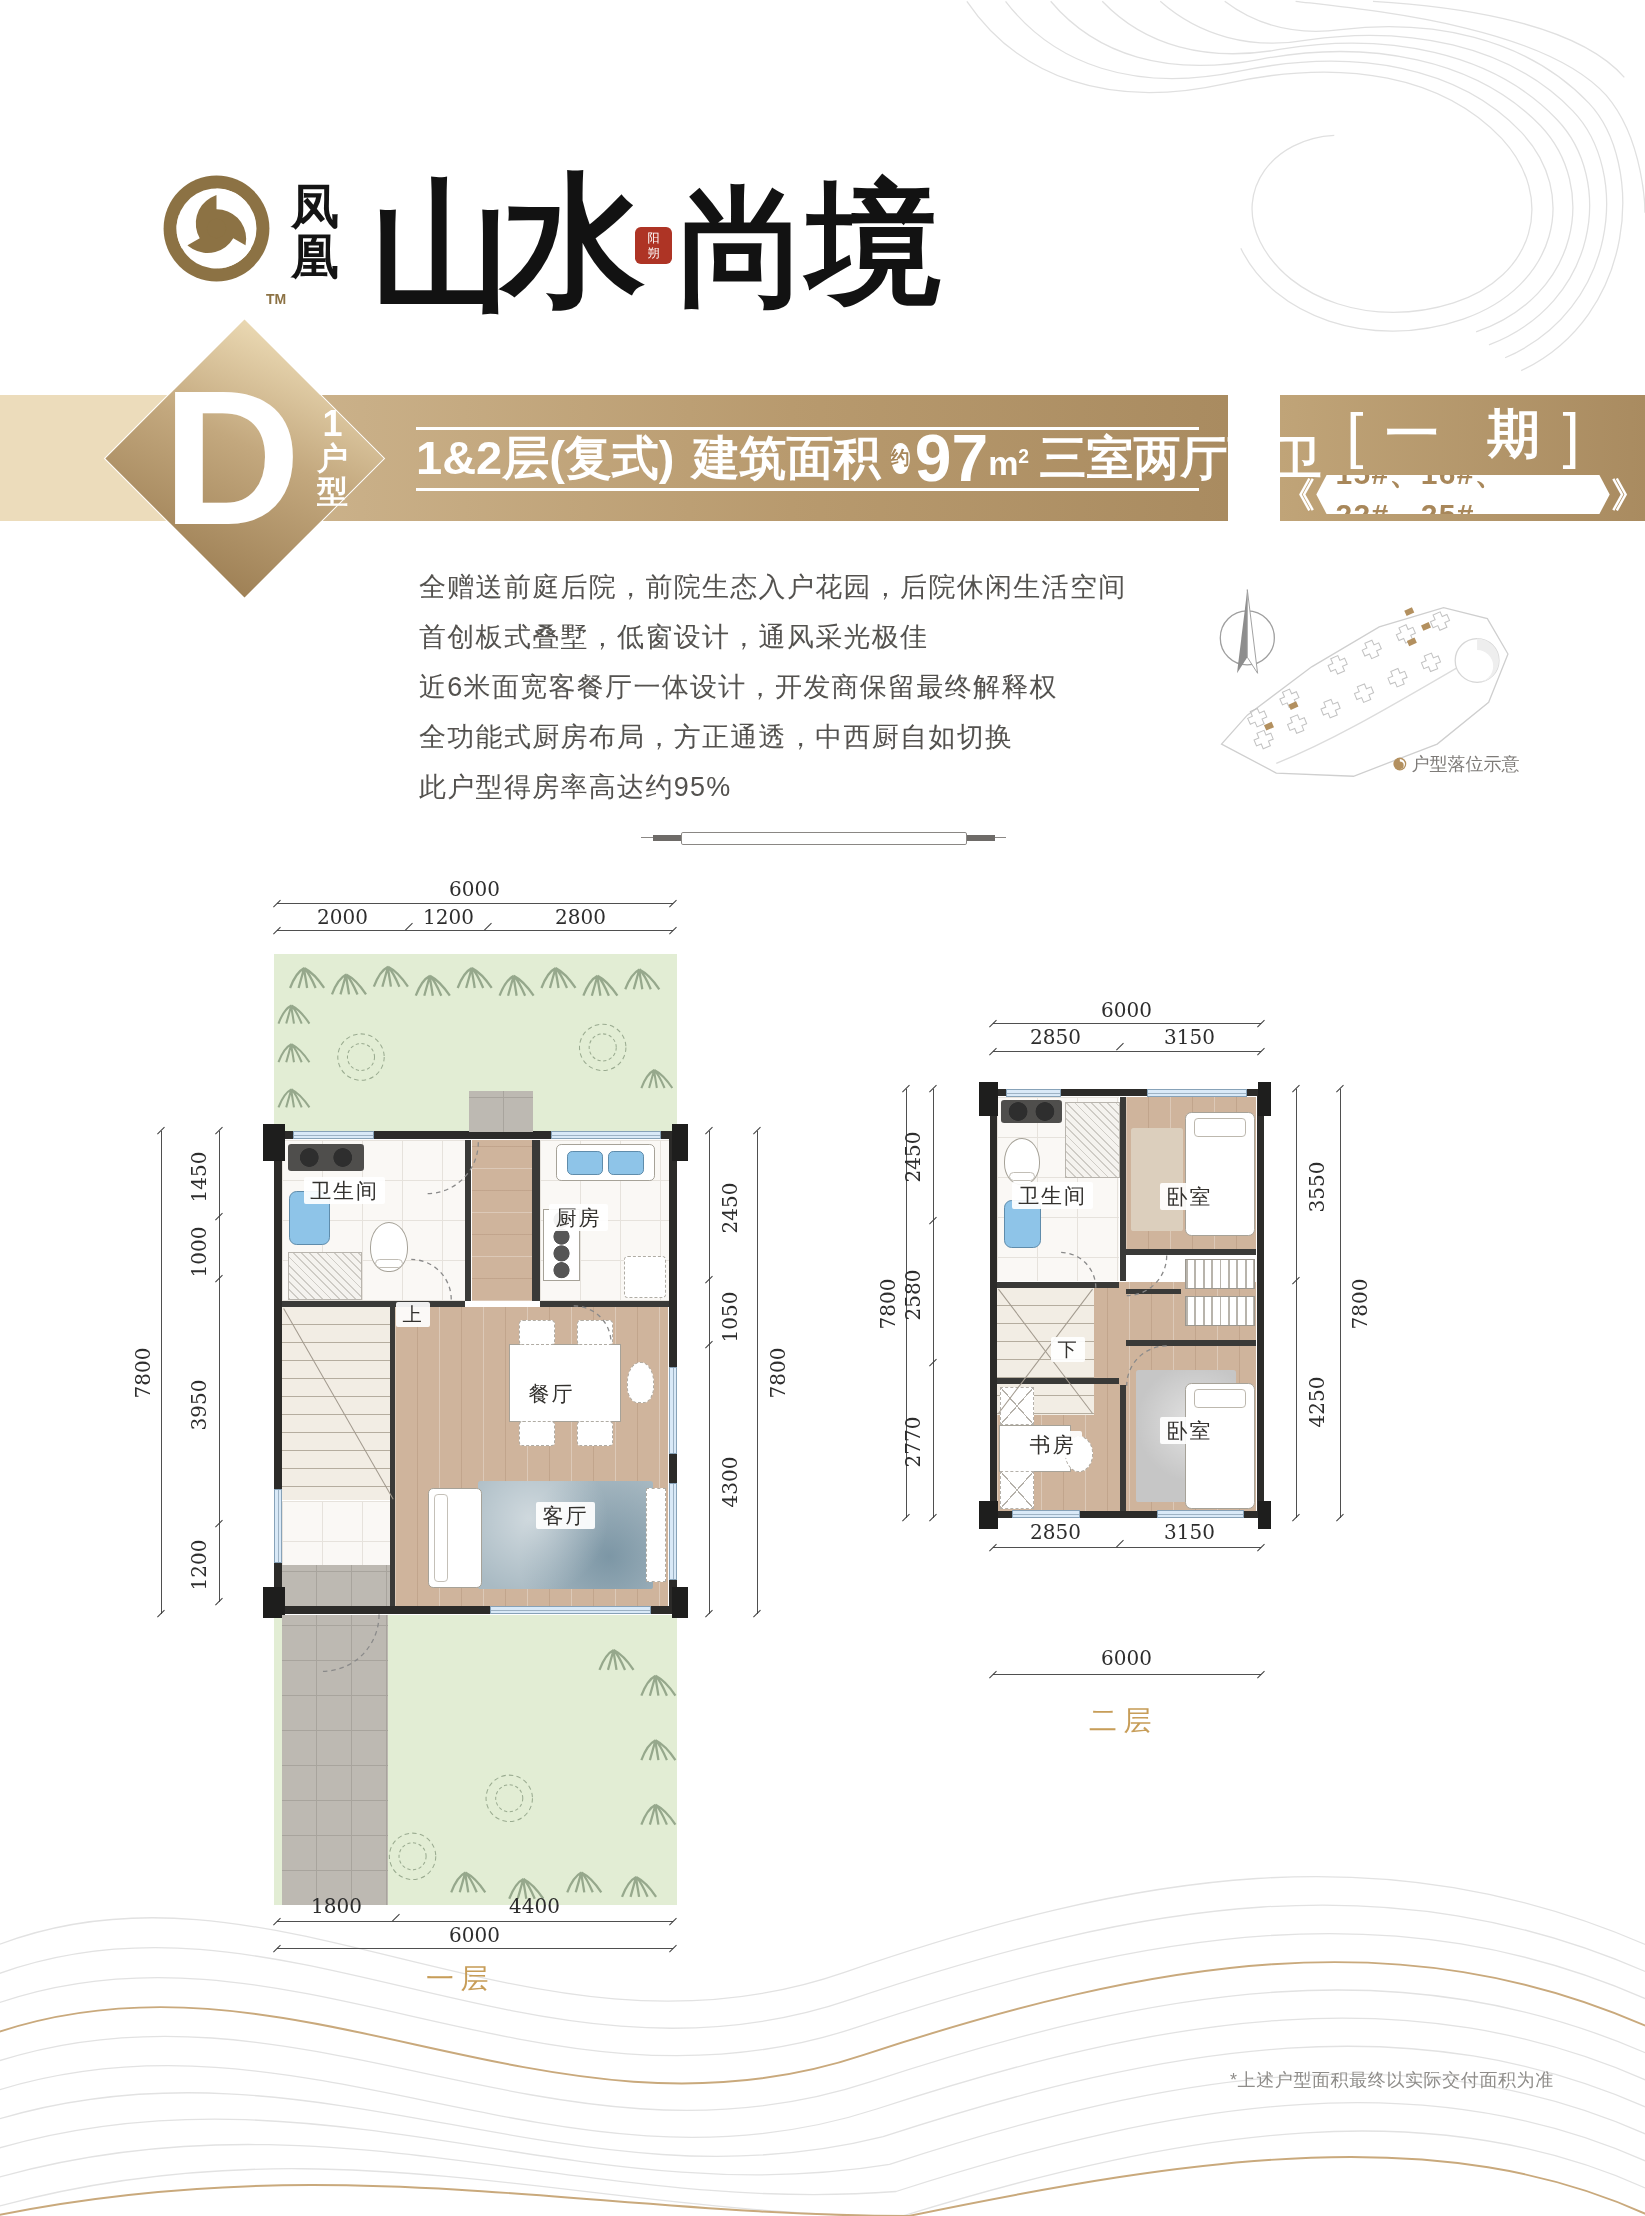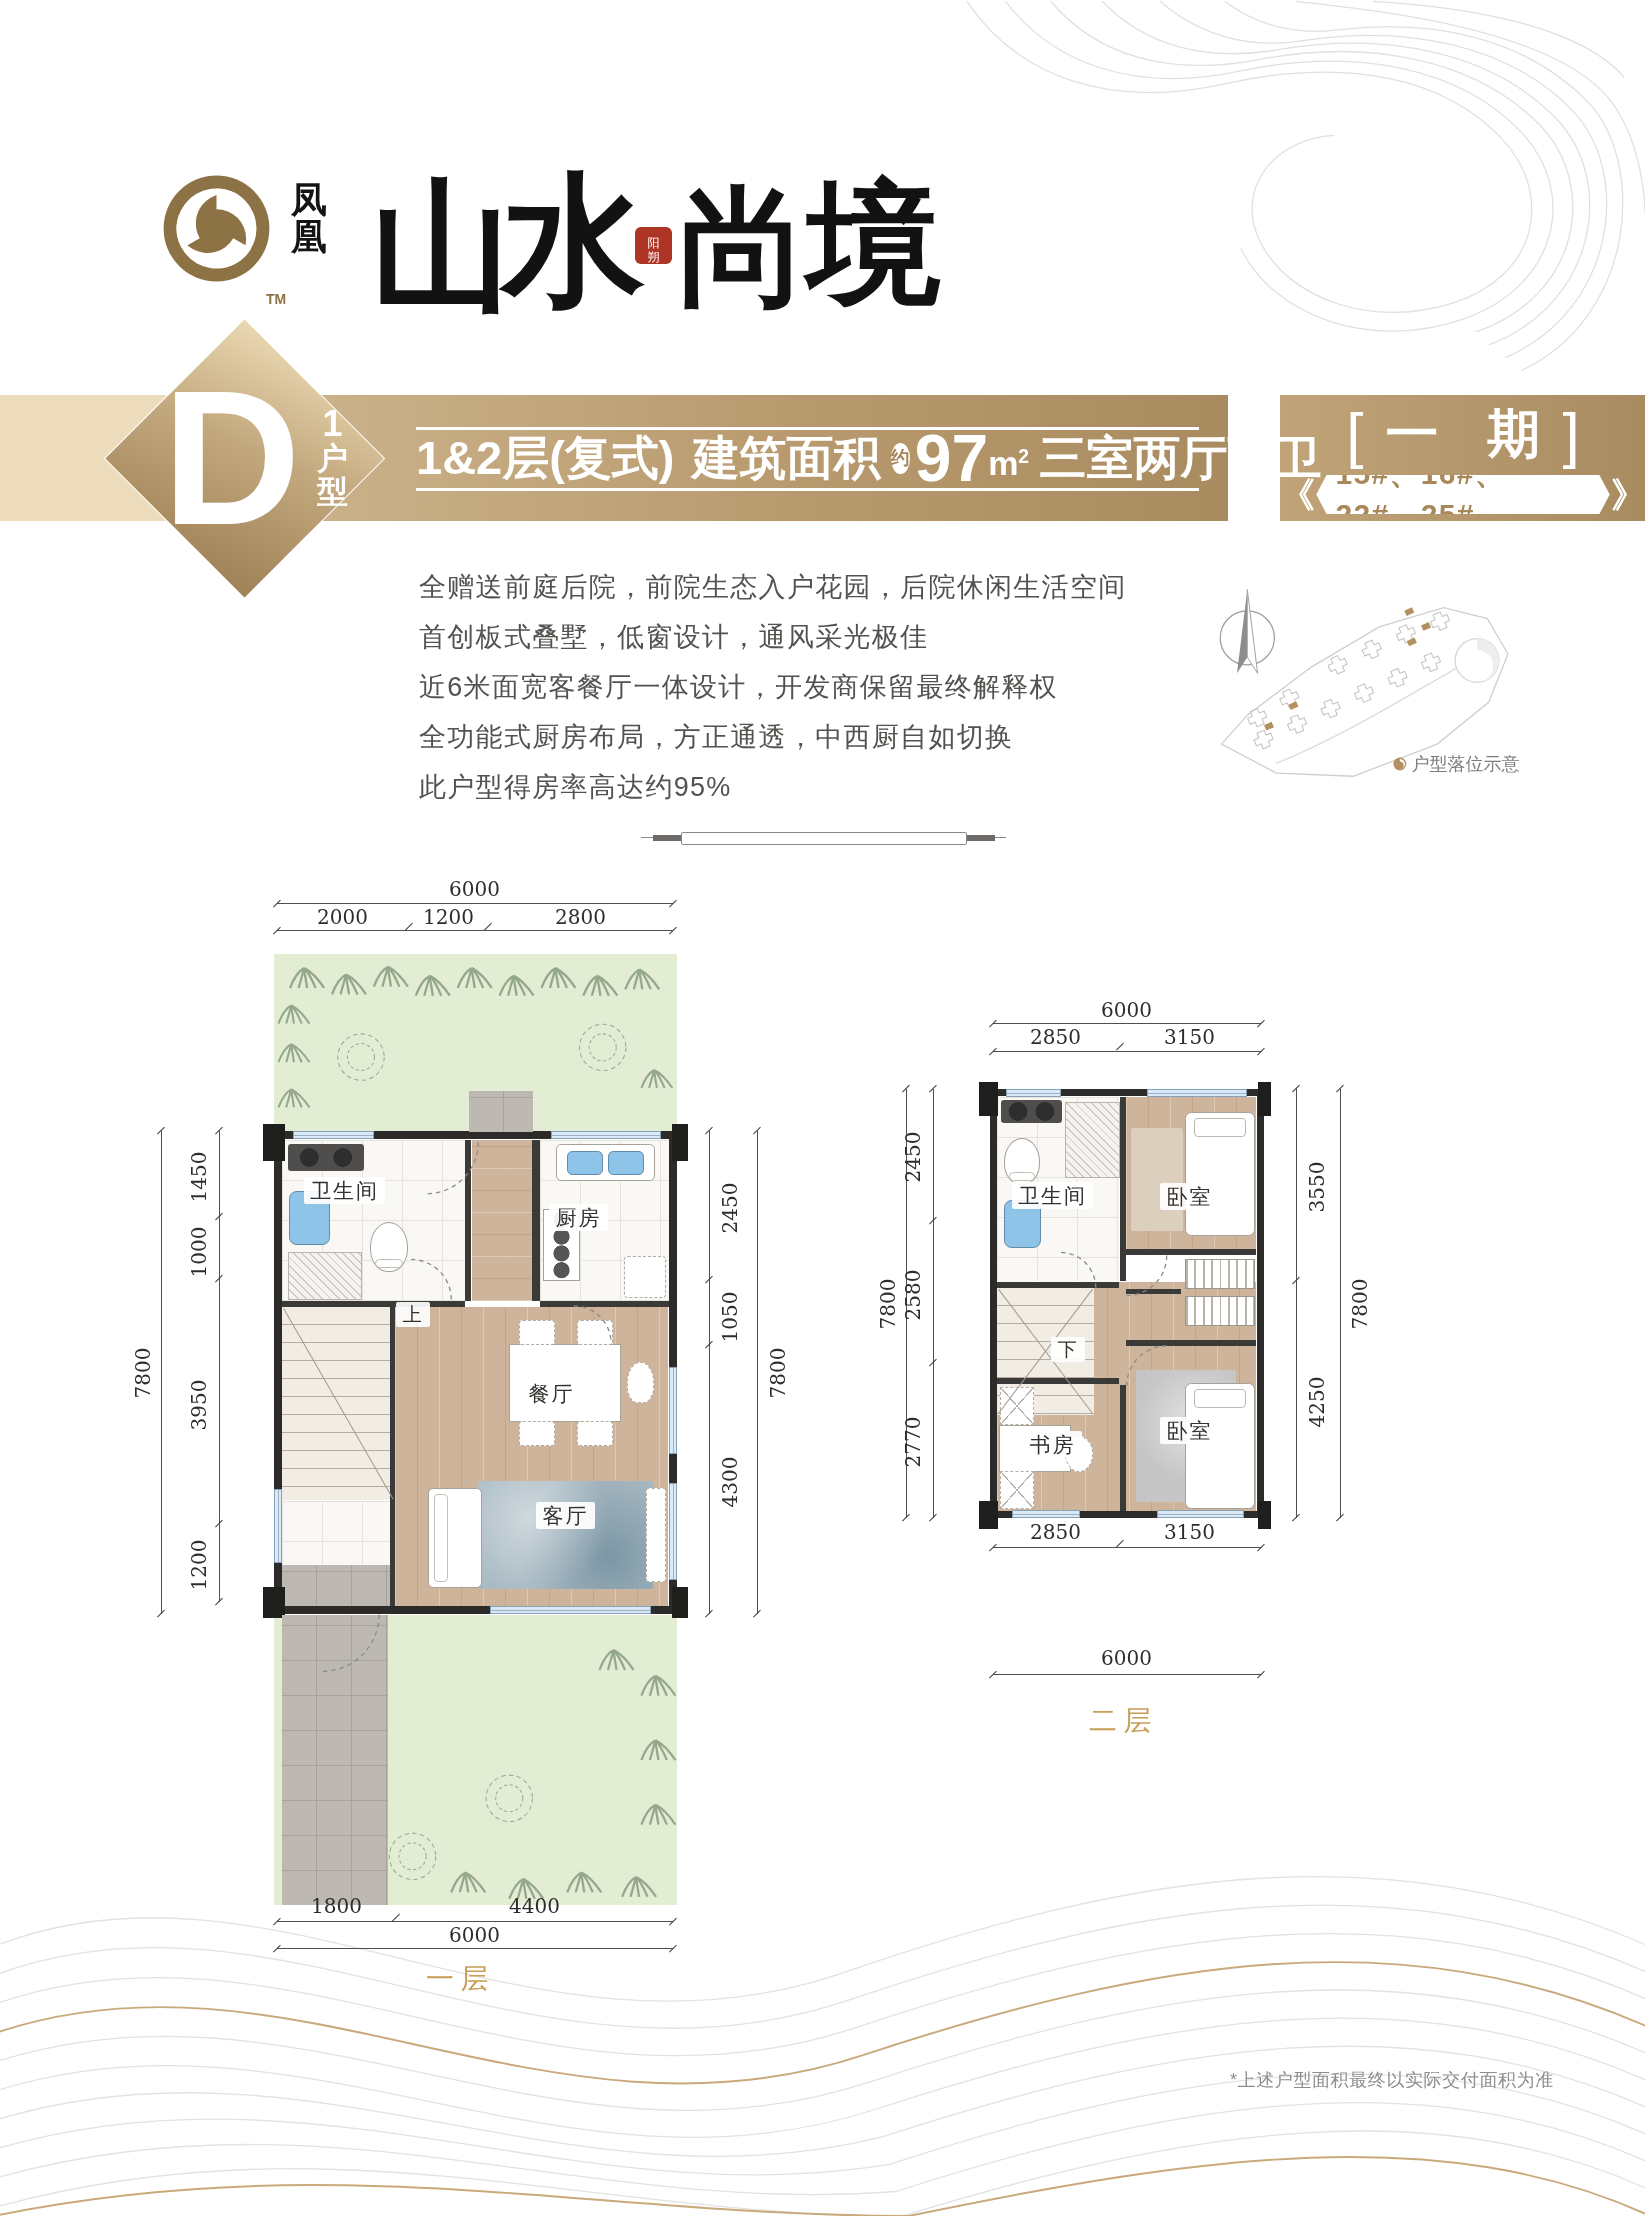--- a/index.html
+++ b/index.html
@@ -6,25 +6,25 @@
   .page{position:relative;width:1645px;height:2216px;background:#fff;overflow:hidden;
         font-family:"Liberation Sans",sans-serif;}
   .abs{position:absolute;}
   svg{display:block;}
 
   
   .decor{position:absolute;left:0;top:0;pointer-events:none;}
 
   
   .brand-v{position:absolute;left:291px;top:182px;width:59px;font-family:"Liberation Serif",serif;
-           font-weight:700;font-size:36px;line-height:1.04;color:#141414;word-break:break-all;}
+           font-weight:700;font-size:48px;line-height:1.04;color:#141414;word-break:break-all;}
   .tm{position:absolute;left:266px;top:291px;font-size:14px;color:#8c7244;font-weight:700;}
   .calli{position:absolute;font-family:"Liberation Serif",serif;font-weight:700;color:#121212;}
   .seal{position:absolute;left:635px;top:227px;width:37px;height:37px;background:#ae3425;border-radius:5.8px;
-        display:flex;align-items:flex-end;justify-content:center;}
+        display:flex;align-items:center;justify-content:center;}
   .seal span{width:15.5px;font-size:12.2px;line-height:1.15;color:#fff;word-break:break-all;text-align:center;}
 
   
   .band-left{position:absolute;left:0;top:395px;width:259px;height:126px;background:#ecdcbb;}
   .band-main{position:absolute;left:259px;top:395px;width:969px;height:126px;
              background:linear-gradient(90deg,#cdb48d 0%,#b89a6e 55%,#a98b60 100%);}
   .band-right{position:absolute;left:1280px;top:395px;width:366px;height:126px;
              background:linear-gradient(90deg,#c0a478 0%,#a98b60 100%);}
   .diamond{position:absolute;left:145px;top:359px;width:197px;height:197px;transform:rotate(45deg);
            background:linear-gradient(160deg,#ead8b2 0%,#c3a87e 45%,#9f8156 100%);border:1.3px solid #fff;}

